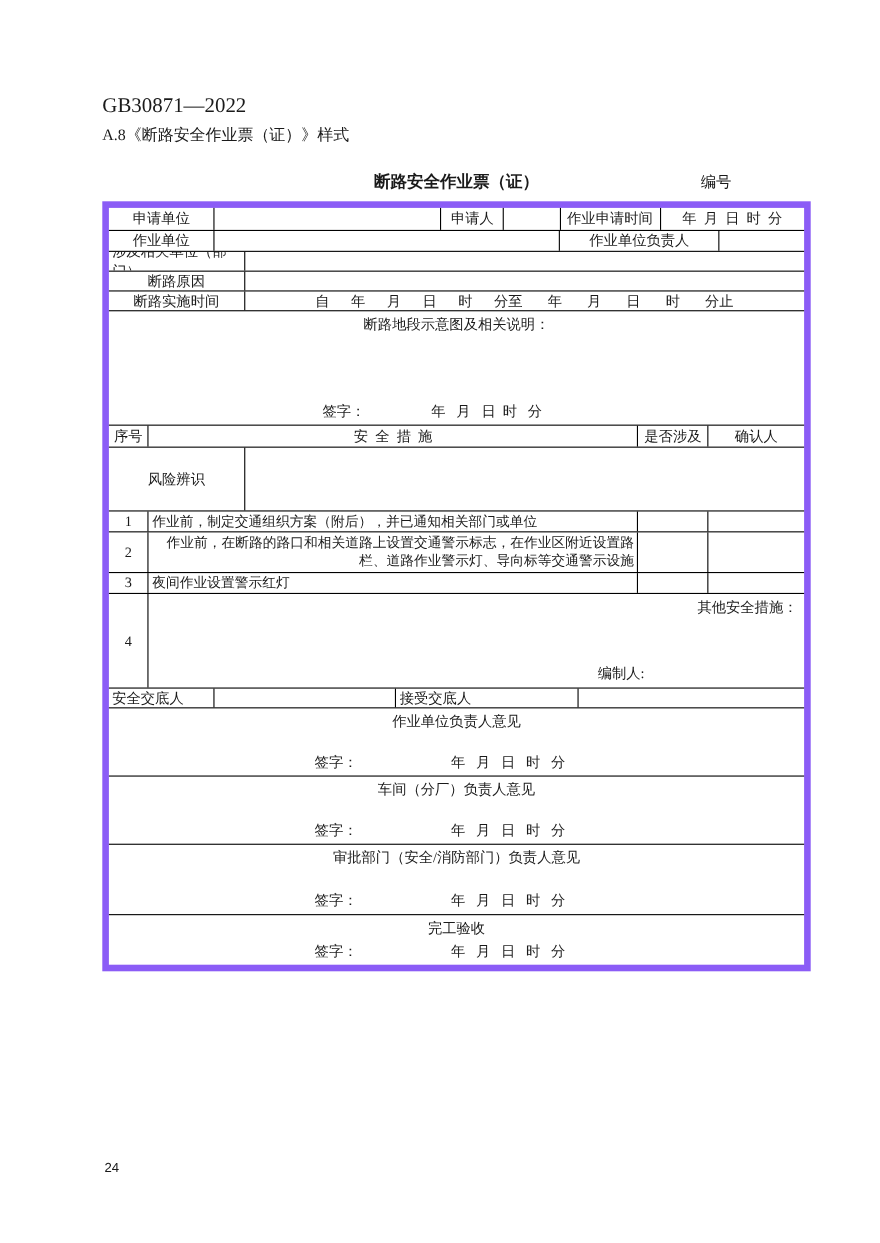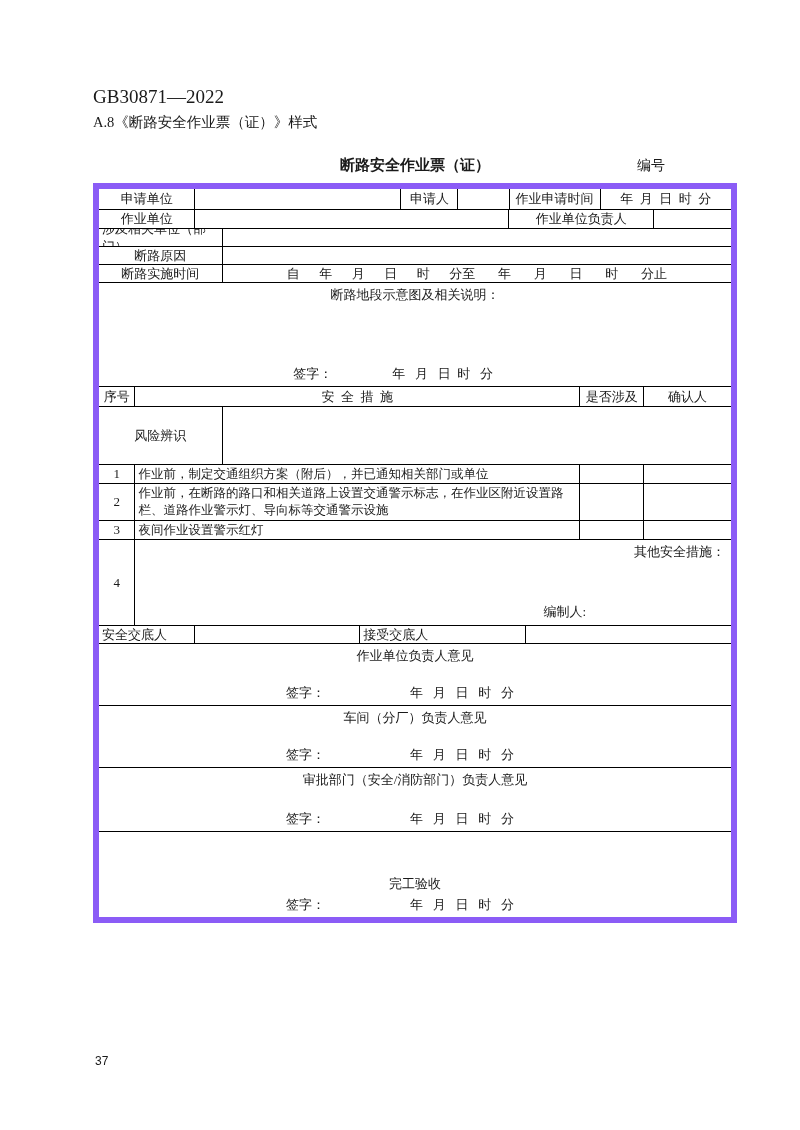--- a/index.html
+++ b/index.html
@@ -22,21 +22,21 @@
   .form-title { position:absolute; left:0; right:0; text-align:center; font-weight:bold; font-size:15px; }
   .num-label  { position:absolute; right:72px; top:1px; font-size:14px; }
 
   
   .tbl {
     left:93px; top:183px; width:644px;
     border:6px solid #8b5cf6;
     box-sizing:border-box;
   }
   .row { display:flex; border-bottom:1px solid #000; box-sizing:border-box; }
-  .row:last-child { border-bottom:none;margin-top:40px; }
+  .row:last-child { border-bottom:none; }
   .c {
     box-sizing:border-box;
     border-left:1px solid #000;
     display:flex; align-items:center;
     overflow:hidden;
     padding:0 3px;
   }
   .c:first-child { border-left:none; }
   .center { justify-content:center; text-align:center; }
   .left   { justify-content:flex-start; }
@@ -52,21 +52,21 @@
   
   .w15{width:15.1%}.w33{width:32.6%}.w9{width:9%}.w8{width:8.1%}.w14{width:14.4%}.w21{width:20.8%}
   .w50{width:49.7%}.w23{width:23%}.w12{width:12.3%}
   .w19{width:19.4%}.w81{width:80.6%}
   .w25{width:25.2%}.w22{width:22.8%}.w32{width:32.6%}
   .wno{width:5.6%}.wms{width:70.4%}.winv{width:10.1%}.wcf{width:13.9%}
   .wb2{width:26.1%}.wb3{width:26.2%}
 
   .cell-text { line-height:1.25; }
   .cert-cell { font-size:12.5px; line-height:1.3; }
-  .measure-text { font-size:12.5px; line-height:17px; padding:1px 3px; }
+  .measure-text { font-size:12.5px; line-height:17px; padding:1px 3px;text-align:right; }
 
   
   .big {
     flex:1; display:flex; flex-direction:column;
     justify-content:space-between;
     padding:0;
   }
   .big .lbl { padding:3px 5px; }
   .sign-row {
     display:flex; justify-content:flex-end;
@@ -220,13 +220,13 @@
       <div class="lbl">完工验收</div>
       <div class="sign-row">
         <span>签字：</span>
         <span class="date">年   月   日   时   分</span>
       </div>
     </div>
   </div>
 
 </div>
 
-<div class="abs page-num">37</div>
+<div class="abs page-num">24</div>
 
 </body></html>

